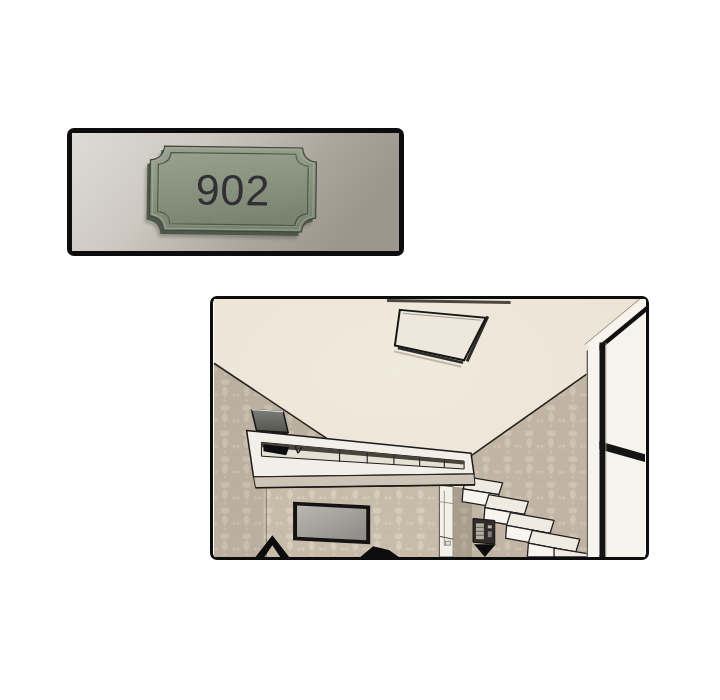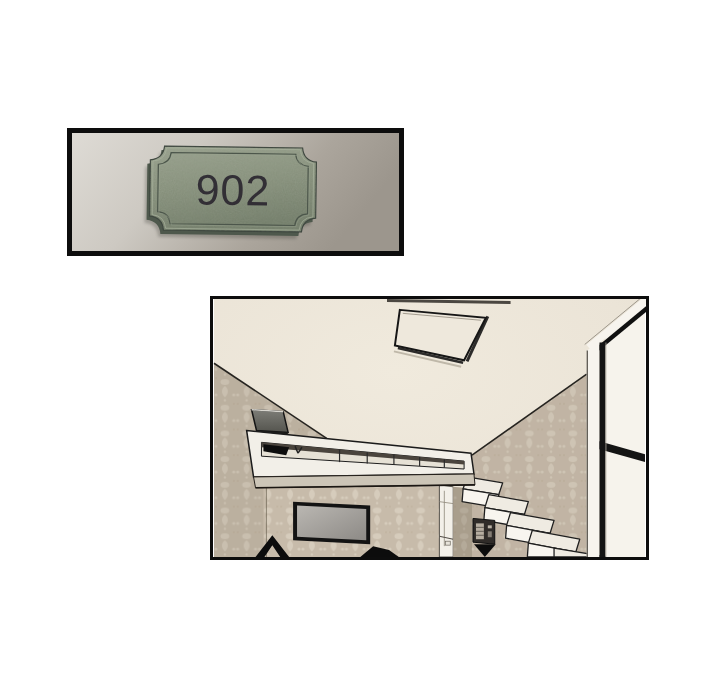--- a/index.html
+++ b/index.html
@@ -1,21 +1,21 @@
 <!DOCTYPE html>
 <html><head>
 <meta charset="utf-8">
 <style>
   html,body{margin:0;padding:0;}
   body{
     width:720px;height:700px;background:#ffffff;overflow:hidden;
     font-family:"Liberation Sans", sans-serif;
   }
   .comic-page{position:relative;width:720px;height:700px;background:#ffffff;}
-  .panel{position:absolute;box-sizing:border-box;background:#fff;}
+  .panel{position:absolute;box-sizing:border-box;background:#fff;border-radius:7px;}
   .panel-1{
     left:67px;top:128px;width:337px;height:128px;
     border:5px solid #0d0d0d;
   }
   .panel-2{
     left:210px;top:296px;width:439px;height:264px;
     border:3px solid #0d0d0d;
   }
   .panel svg{display:block;width:100%;height:100%;}
   .sign-number-text{

